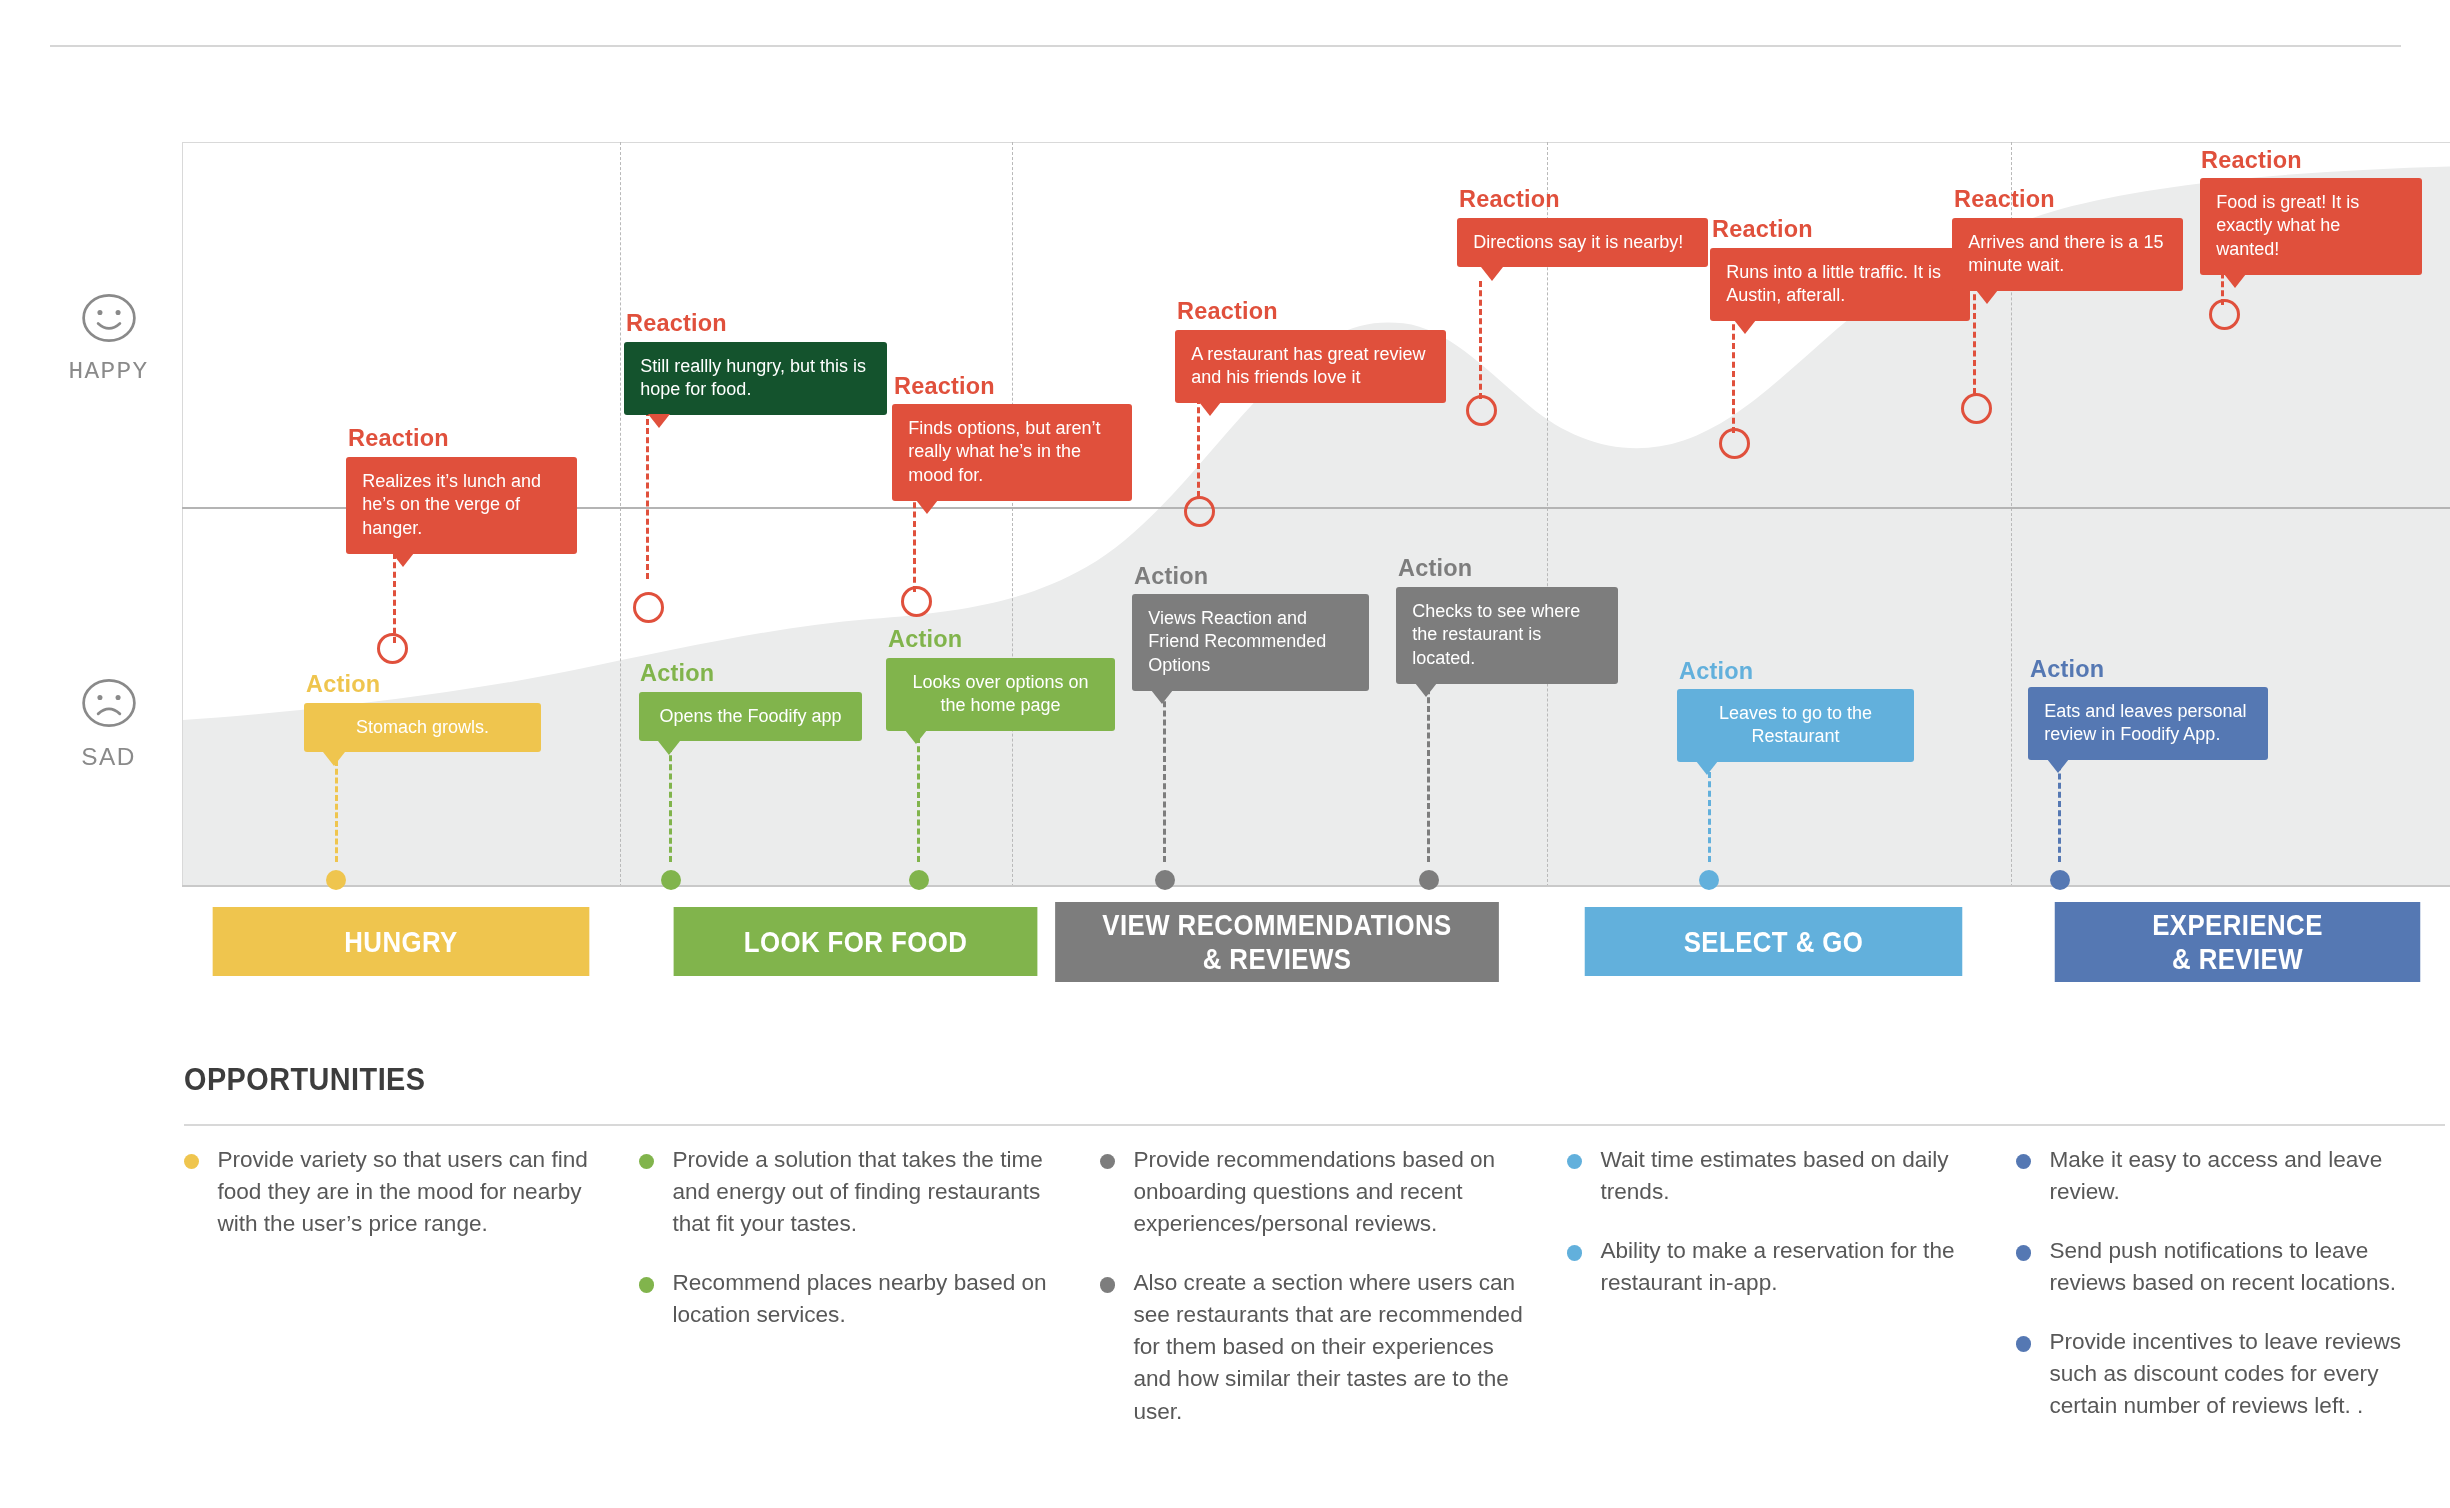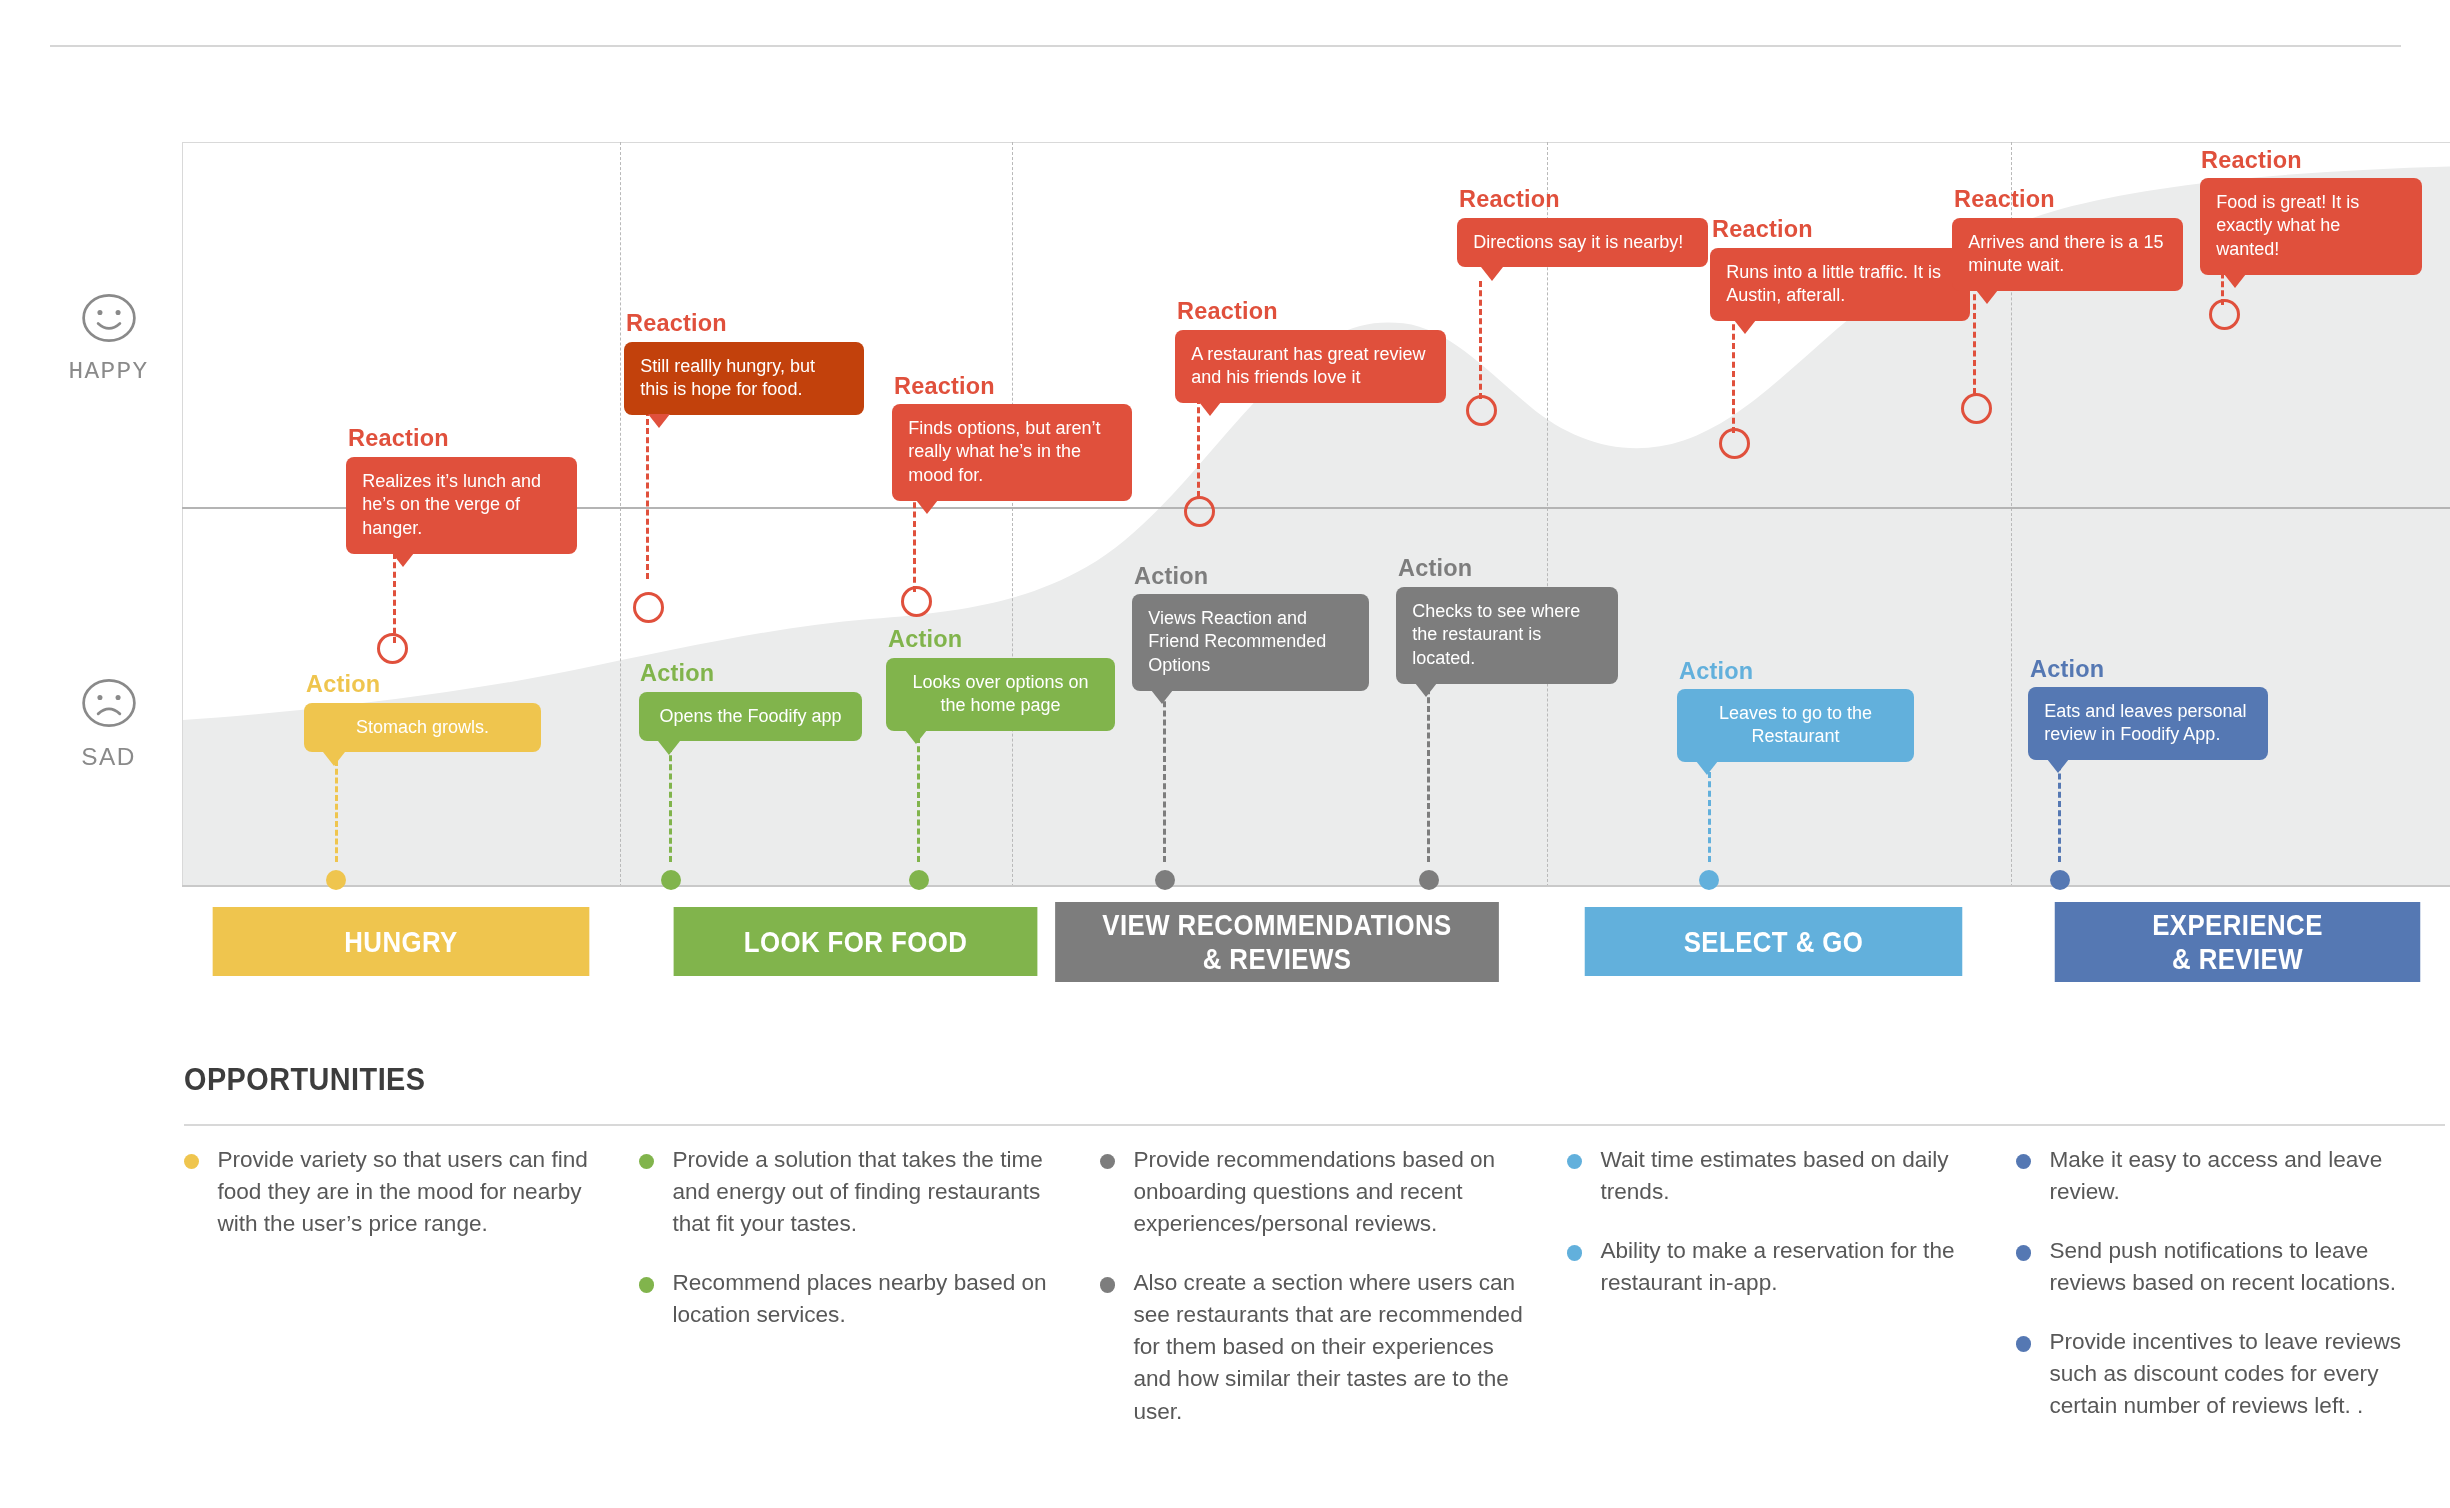--- a/index.html
+++ b/index.html
@@ -69,21 +69,21 @@
     position: absolute;
     left: 182px; top: 885px;
     width: 2268px; height: 1.8px;
     background: #c9c9c9;
   }
 
   
   .callout {
     position: absolute;
     color: #ffffff;
-    border-radius: 8px;
+    border-radius: 3px;
     padding: 12.7px 16.3px;
     font-size: 18px;
     line-height: 1.32;
     z-index: 6;
   }
   .callout .tail {
     position: absolute;
     bottom: -13.6px;
     width: 0; height: 0;
     border-left: 11.8px solid transparent;
@@ -235,21 +235,21 @@
 
   <div class="callout-title" style="left:348px; top:425px; color:#e0503c">Reaction</div>
   <div class="callout" style="left:346px; top:457px; width:231px; background:#e0503c">
     <span>Realizes it’s lunch and he’s on the verge of hanger.</span>
     <i class="tail" style="left:-11.8px; margin-left:58px; border-top:14.5px solid #e0503c"></i>
   </div>
   <div class="connector" style="left:393px; top:525px; height:118px; border-left:3.6px dashed #e0503c"></div>
   <div class="ring" style="left:377px; top:633px"></div>
 
   <div class="callout-title" style="left:626px; top:310px; color:#e0503c">Reaction</div>
-  <div class="callout" style="left:624px; top:342px; width:240px; background:#c2410c">
+  <div class="callout" style="left:624px; top:342px; width:263px; background:#14532d">
     <span>Still reallly hungry, but this is hope for food.</span>
     <i class="tail" style="left:-11.8px; margin-left:36px; border-top:14.5px solid #e0503c"></i>
   </div>
   <div class="connector" style="left:646px; top:410px; height:169px; border-left:3.6px dashed #e0503c"></div>
   <div class="ring" style="left:633px; top:592px"></div>
 
   <div class="callout-title" style="left:894px; top:373px; color:#e0503c">Reaction</div>
   <div class="callout" style="left:892px; top:404px; width:240px; background:#e0503c">
     <span>Finds options, but aren’t really what he’s in the mood for.</span>
     <i class="tail" style="left:-11.8px; margin-left:36px; border-top:14.5px solid #e0503c"></i>

